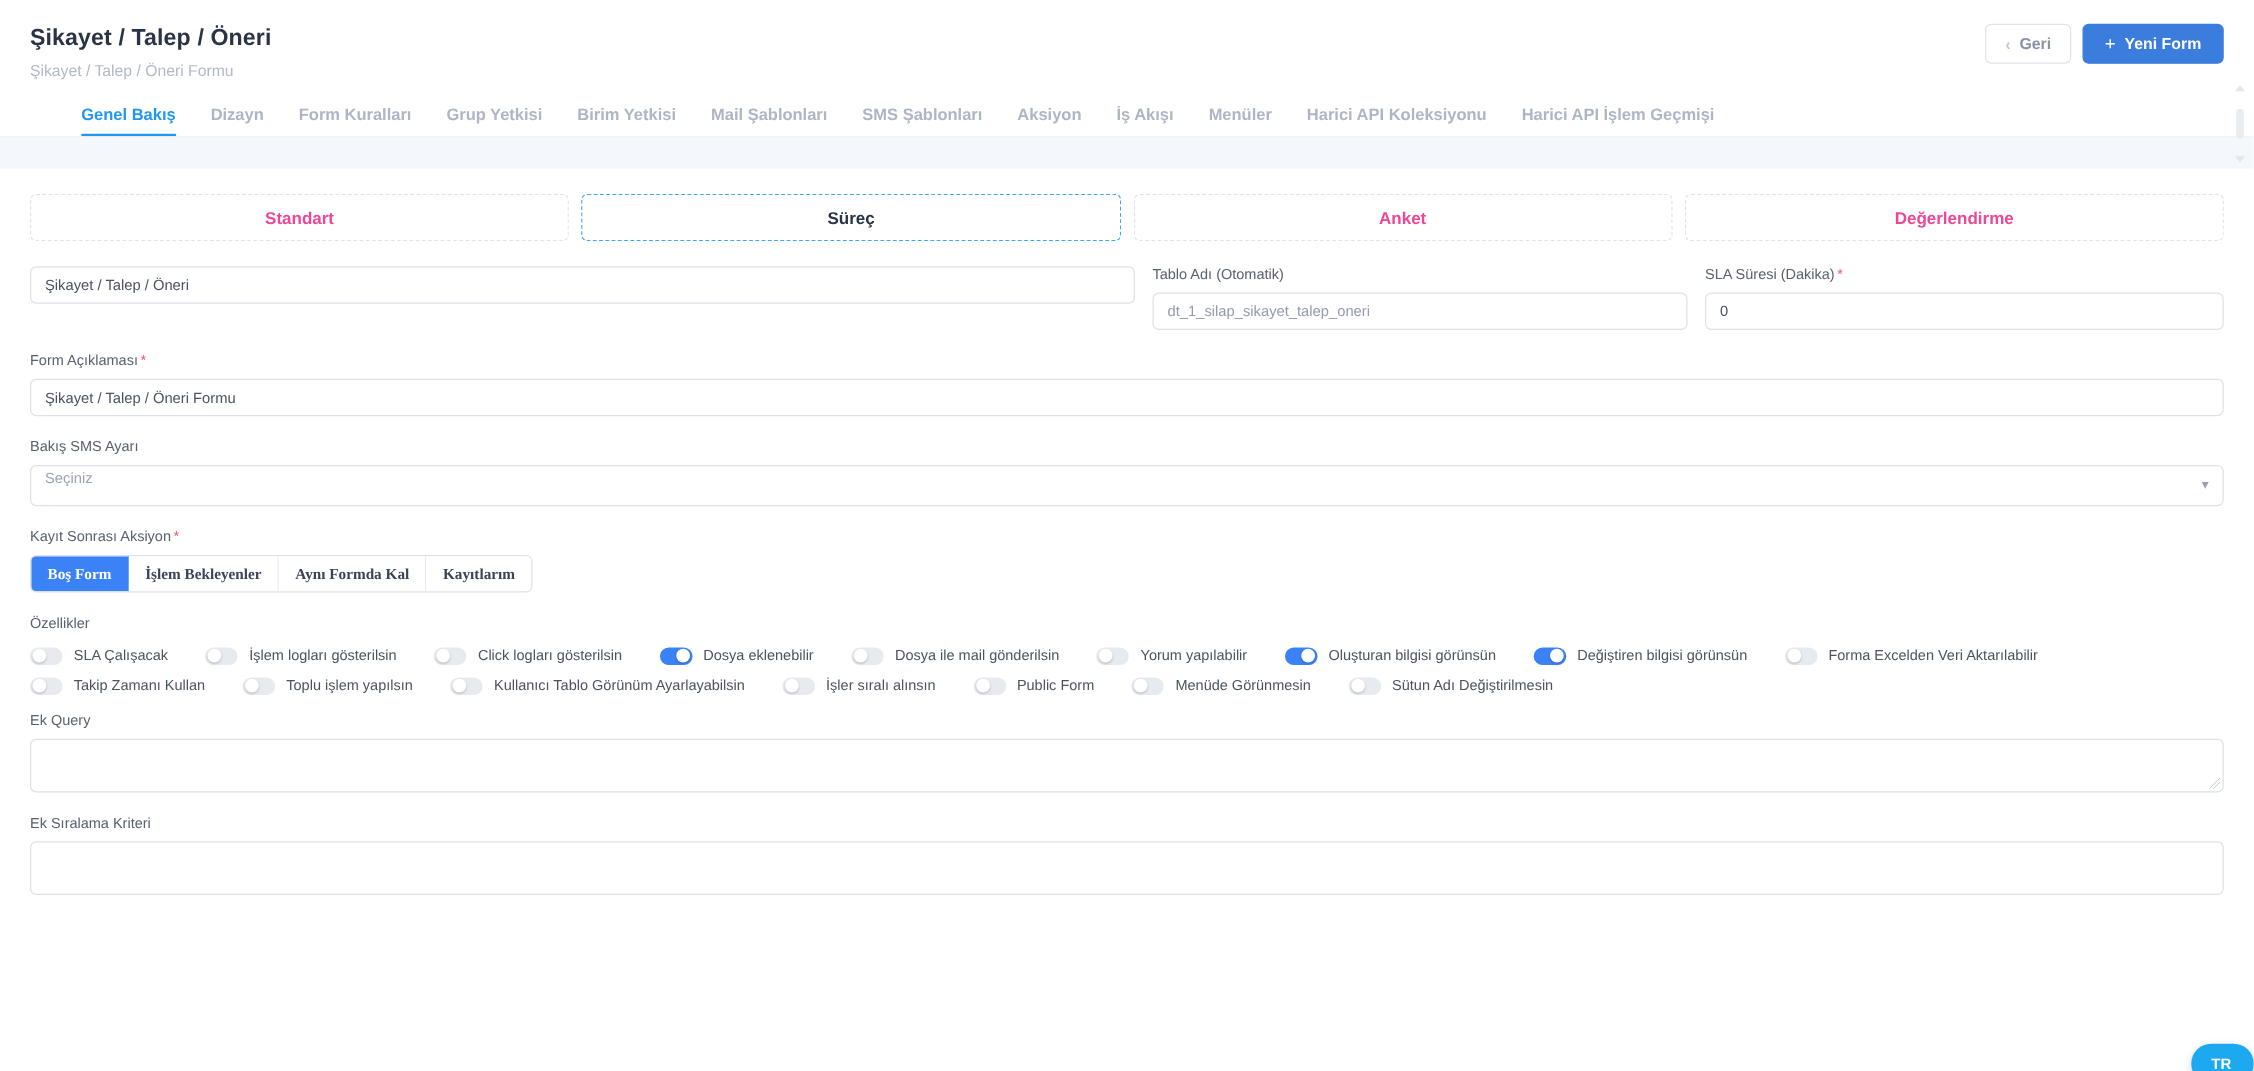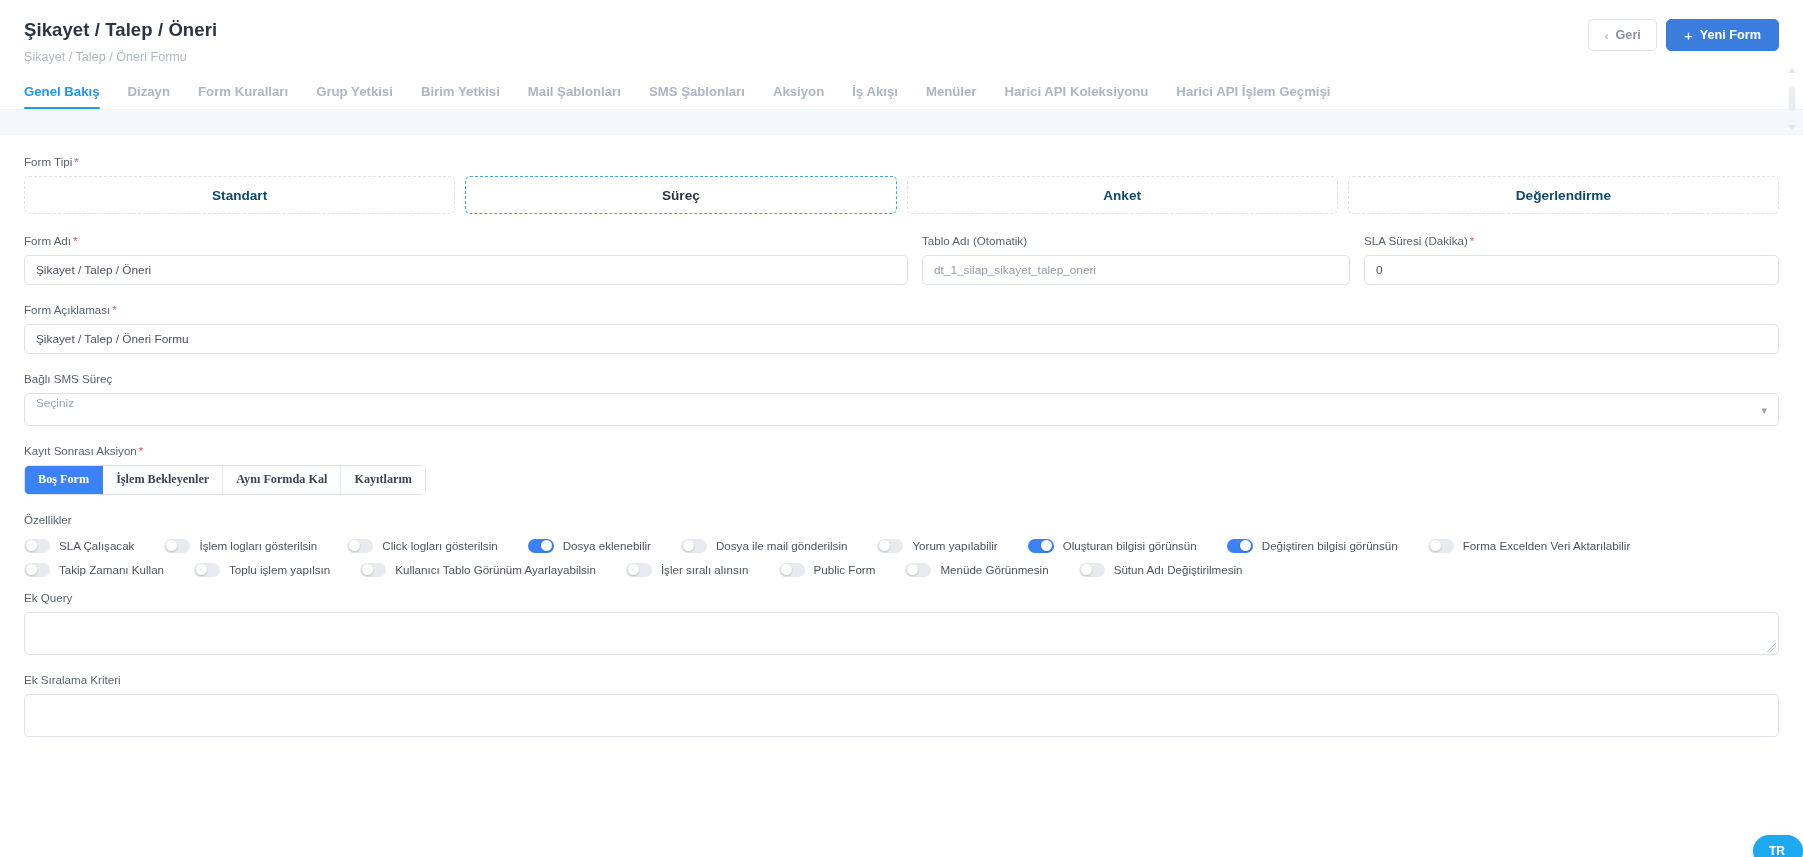--- a/index.html
+++ b/index.html
@@ -95,21 +95,21 @@
     position: relative;
     font-size: 13.2px;
     font-weight: 600;
     color: #aeb5c4;
     padding: 0 14px 11px 14px;
     cursor: pointer;
     white-space: nowrap;
     line-height: 1;
     align-self: flex-end;
   }
-  .tab:first-child { padding-left: 0; }
+  .tab:first-child { padding-left: 0; margin-left: 41px; }
   .tab.active { color: #2196f3; }
   .tab.active::after {
     content: "";
     position: absolute;
     left: 0; right: 14px; bottom: 0;
     height: 2px;
     background: #2196f3;
     border-radius: 2px;
   }
   
@@ -176,21 +176,21 @@
   .formtype {
     flex: 1 1 0;
     height: 38px;
     display: flex;
     align-items: center;
     justify-content: center;
     border: 1px dashed #dfe3e9;
     border-radius: 5px;
     font-size: 13.6px;
     font-weight: 700;
-    color: #0c4a6e;
+    color: #ec4899;
     background: #ffffff;
     cursor: pointer;
   }
   .formtype.selected {
     border: 1px dashed #3aa9e8;
     color: #2b3445;
   }
 
   .row3 {
     display: flex;
@@ -397,44 +397,38 @@
       <div class="arr dn"></div>
     </div>
   </div>
 
   <div class="band"></div>
 
 
   <div class="card-body">
 
     <div class="block">
-      <div class="field-label">
-        <span>Form Tipi</span><span class="req">*</span>
-      </div>
       <div class="formtype-row" id="formtype-row">
           <div class="formtype">
             <span>Standart</span>
           </div>
           <div class="formtype selected">
             <span>Süreç</span>
           </div>
           <div class="formtype">
             <span>Anket</span>
           </div>
           <div class="formtype">
             <span>Değerlendirme</span>
           </div>
         </div>
     </div>
 
     <div class="row3">
       <div class="col-a">
-        <div class="field-label">
-          <span>Form Adı</span><span class="req">*</span>
-        </div>
         <input class="input" type="text" value="Şikayet / Talep / Öneri" style="">
       </div>
       <div class="col-b">
         <div class="field-label">Tablo Adı (Otomatik)</div>
         <input class="input muted" type="text" value="dt_1_silap_sikayet_talep_oneri" style="">
       </div>
       <div class="col-c">
         <div class="field-label">
           <span>SLA Süresi (Dakika)</span><span class="req">*</span>
         </div>
@@ -443,21 +437,21 @@
     </div>
 
     <div class="block">
       <div class="field-label">
         <span>Form Açıklaması</span><span class="req">*</span>
       </div>
       <input class="input" type="text" value="Şikayet / Talep / Öneri Formu" style="">
     </div>
 
     <div class="block">
-      <div class="field-label">Bağlı SMS Süreç</div>
+      <div class="field-label">Bakış SMS Ayarı</div>
       <div class="select-wrap">
         <select>
           <option>Seçiniz</option>
         </select>
         <span class="chev">▾</span>
       </div>
     </div>
 
     <div class="block">
       <div class="field-label">

